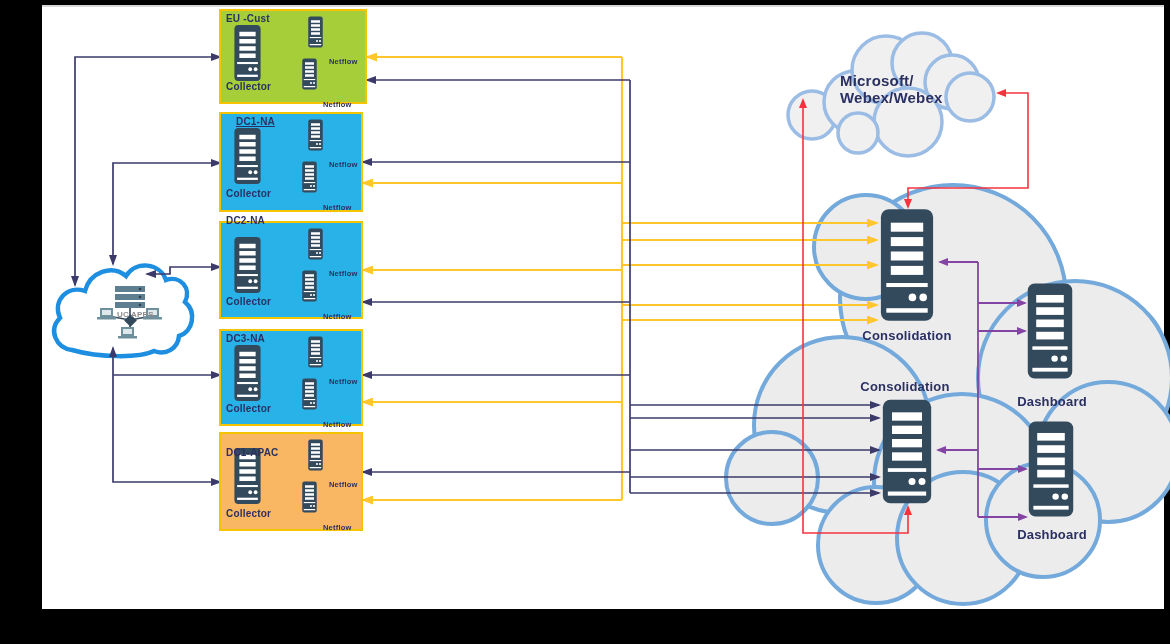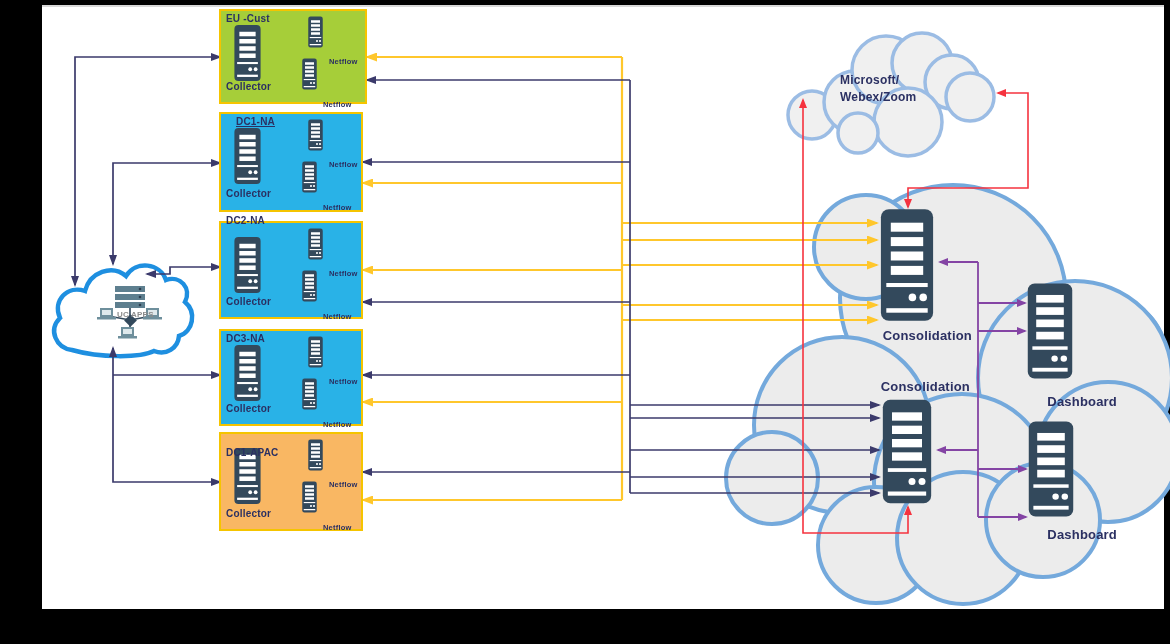--- a/index.html
+++ b/index.html
@@ -20,22 +20,22 @@
   .cl-cluster{fill:var(--cluster-fill,#ECECEC);stroke:var(--cluster-border,#74A9DC);stroke-width:4;}
   .cl-ms{fill:var(--ms-cloud-fill,#F0F0F0);stroke:var(--ms-cloud-border,#9BBCE4);stroke-width:3.5;}
   .cl-uc{fill:#fff;stroke:var(--uc-cloud-border,#1E8FE0);stroke-width:4.5;}
   .box{stroke:var(--box-border,#F5C400);stroke-width:2;}
   .use-srv{color:var(--server-icon,#33495C);}
   .txt{position:absolute;font-weight:bold;color:var(--label-ink,#2B3062);white-space:nowrap;
        letter-spacing:.2px;}
   .t-boxtitle{font-size:10px;}
   .t-collector{font-size:10px;}
   .t-netflow{font-size:7.5px;margin-top:38px;}
-  .t-core{font-size:13px;text-align:right;width:130px;}
-  .t-ms{font-size:12px;line-height:17px;}
+  .t-core{font-size:13px;text-align:center;width:130px;}
+  .t-ms{font-size:15px;line-height:17px;}
   .t-uc{font-size:8px;color:#8C8C8C;}
 </style>
 </head>
 <body>
 
 <div class="stage">
   <div class="slide"></div>
 
   <svg class="diagram" width="1170" height="644" viewBox="0 0 1170 644">
     <defs>
@@ -222,20 +222,20 @@
   <div class="txt t-netflow" style="left:323px;top:274px;">Netflow</div>
   <div class="txt t-netflow" style="left:329px;top:339px;">Netflow</div>
   <div class="txt t-netflow" style="left:323px;top:382px;">Netflow</div>
   <div class="txt t-netflow" style="left:329px;top:442px;">Netflow</div>
   <div class="txt t-netflow" style="left:323px;top:485px;">Netflow</div>
 
   <div class="txt t-uc" style="left:72px;top:310px;padding-left:45px;">UC APPS</div>
 
   <div class="txt t-ms" style="left:840px;top:72px;">
     <span>Microsoft/</span><br>
-    <span>Webex/Zoom</span>
+    <span>Webex/Webex</span>
   </div>
 
   <div class="txt t-core" style="left:842px;top:328px;">Consolidation</div>
   <div class="txt t-core" style="left:840px;top:379px;">Consolidation</div>
   <div class="txt t-core" style="left:987px;top:394px;">Dashboard</div>
   <div class="txt t-core" style="left:987px;top:527px;">Dashboard</div>
 </div>
 
 </body></html>

